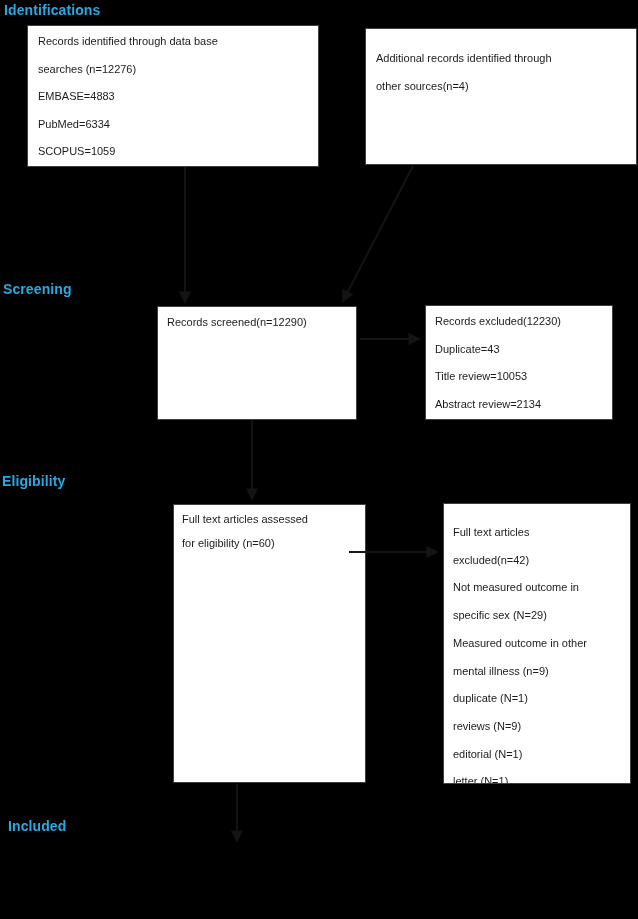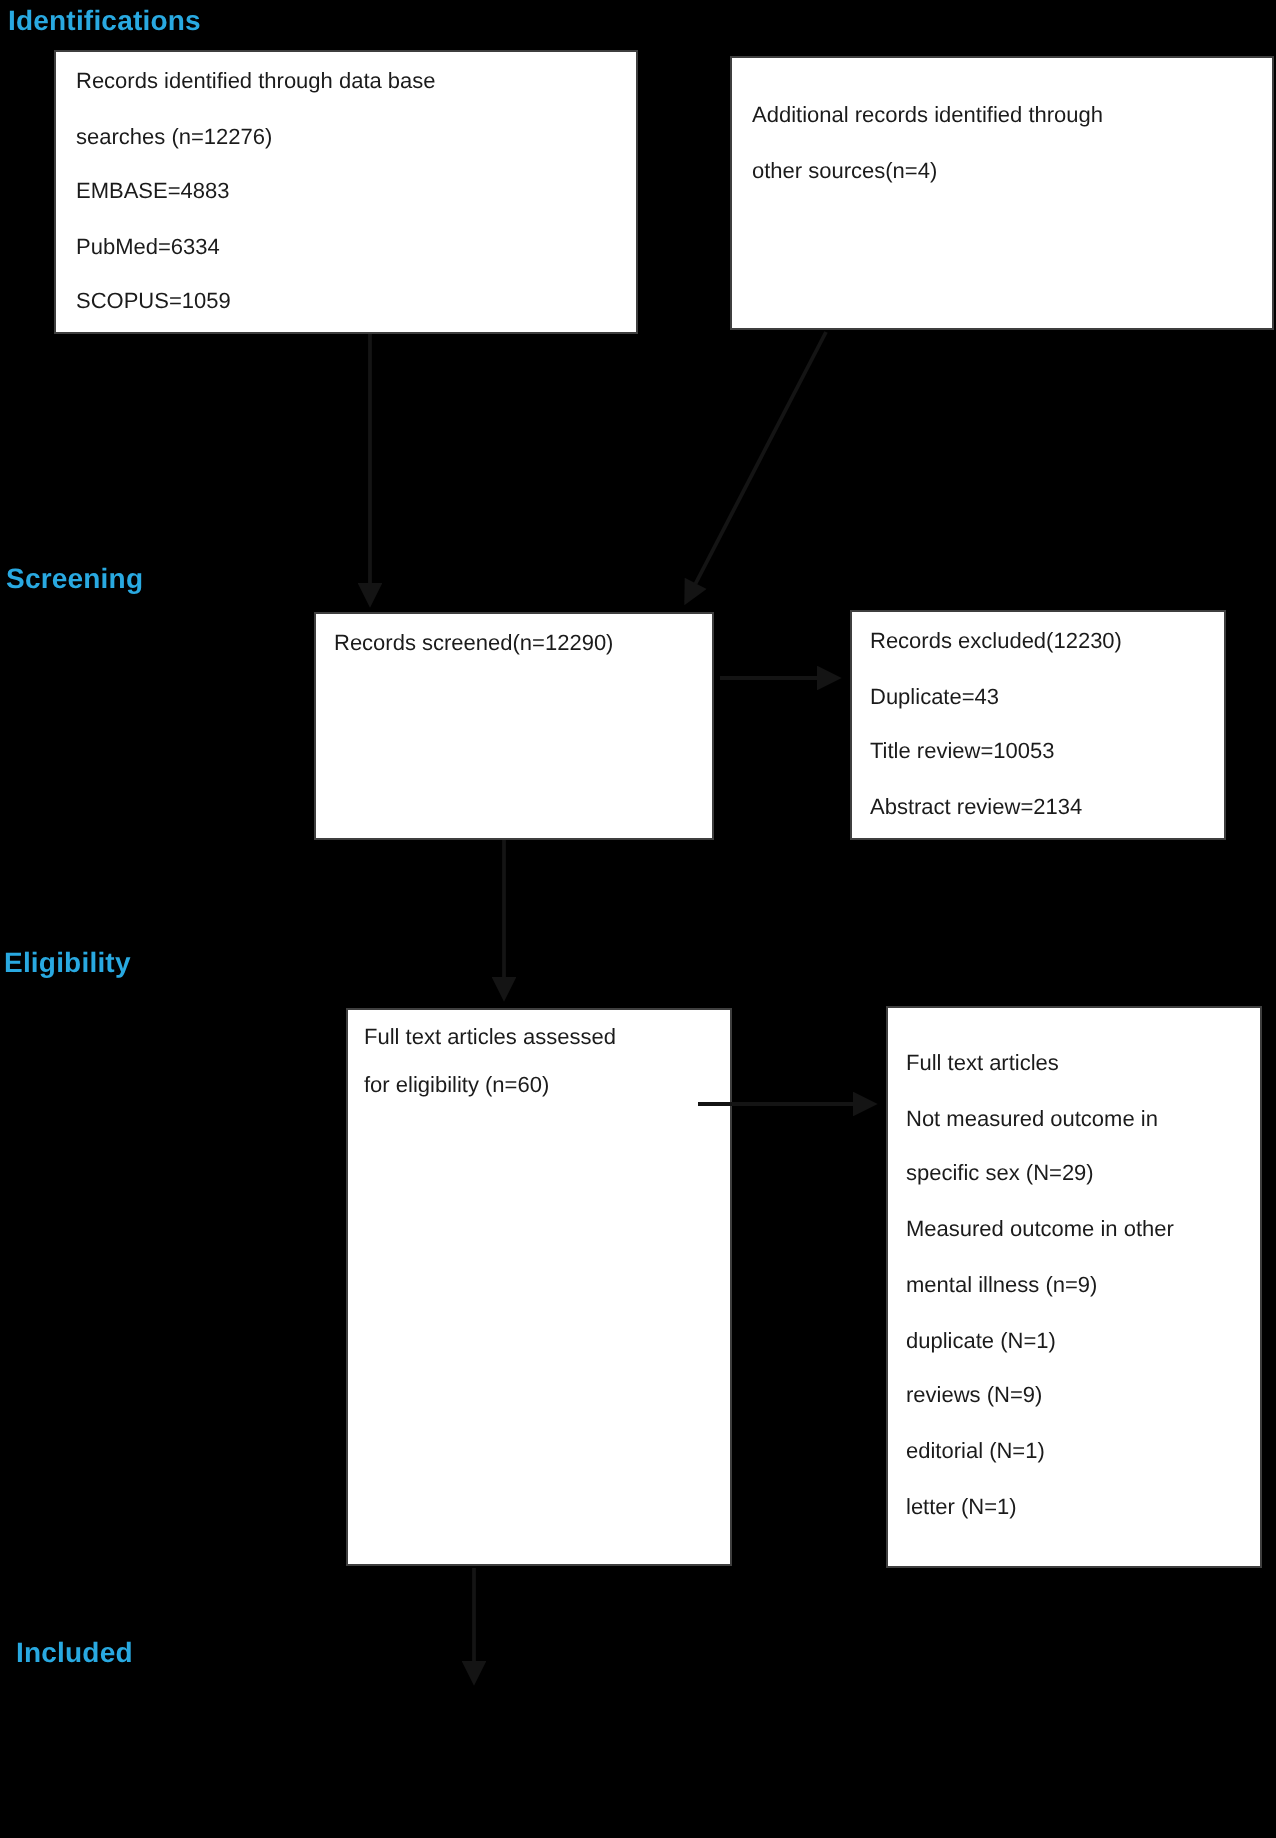--- a/index.html
+++ b/index.html
@@ -103,20 +103,21 @@
     <span class="ln">Abstract review=2134</span>
   </div>
 
   <div class="fbox" id="box-fulltext-assessed">
     <span class="ln">Full text articles assessed</span>
     <span class="ln">for eligibility (n=60)</span>
   </div>
 
   <div class="fbox" id="box-fulltext-excluded">
     <span class="ln">Full text articles</span>
+    <span class="ln">excluded(n=42)</span>
     <span class="ln">Not measured outcome in</span>
     <span class="ln">specific sex (N=29)</span>
     <span class="ln">Measured outcome in other</span>
     <span class="ln">mental illness (n=9)</span>
     <span class="ln">duplicate (N=1)</span>
     <span class="ln">reviews (N=9)</span>
     <span class="ln">editorial (N=1)</span>
     <span class="ln">letter (N=1)</span>
   </div>
 

